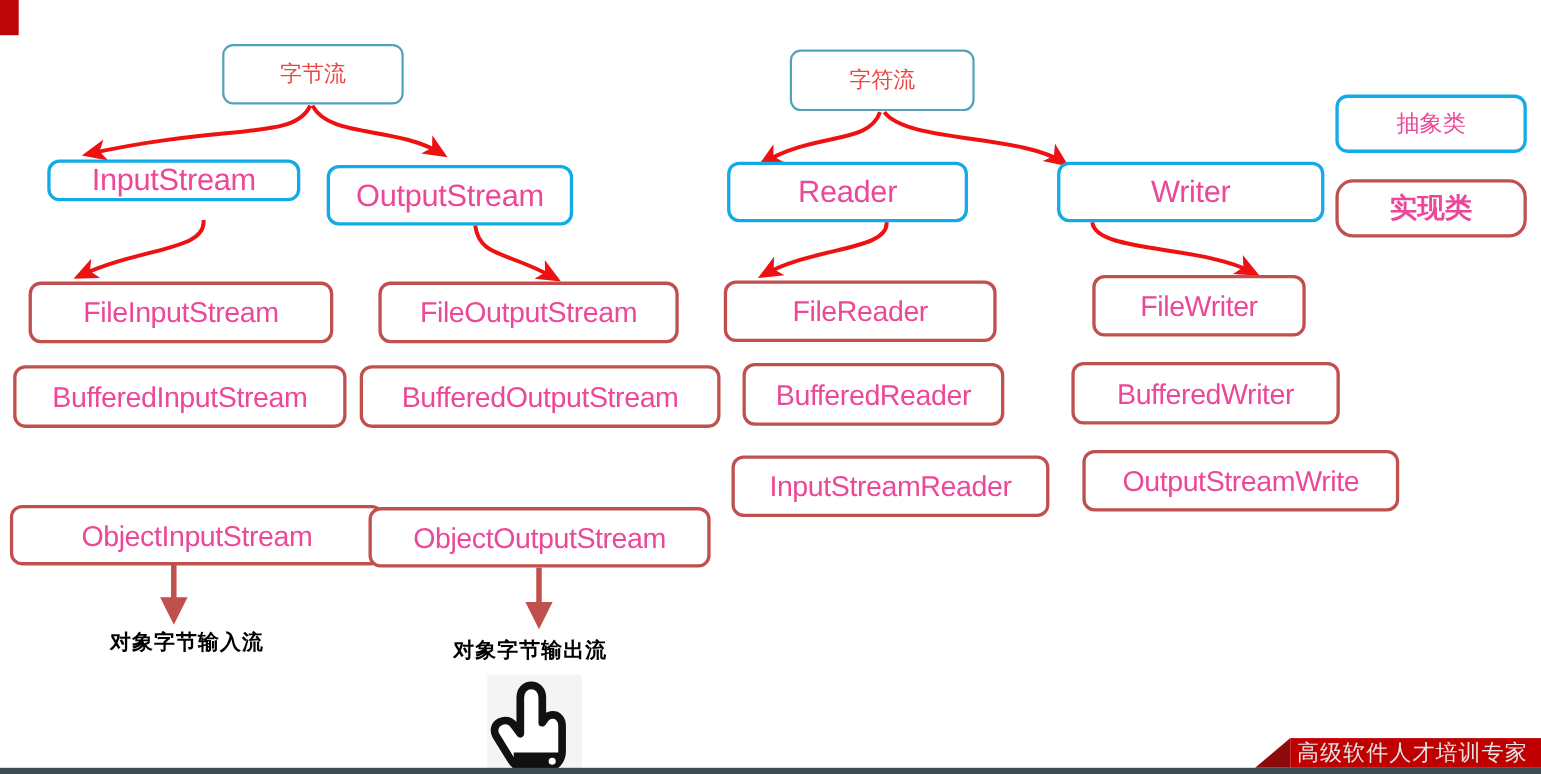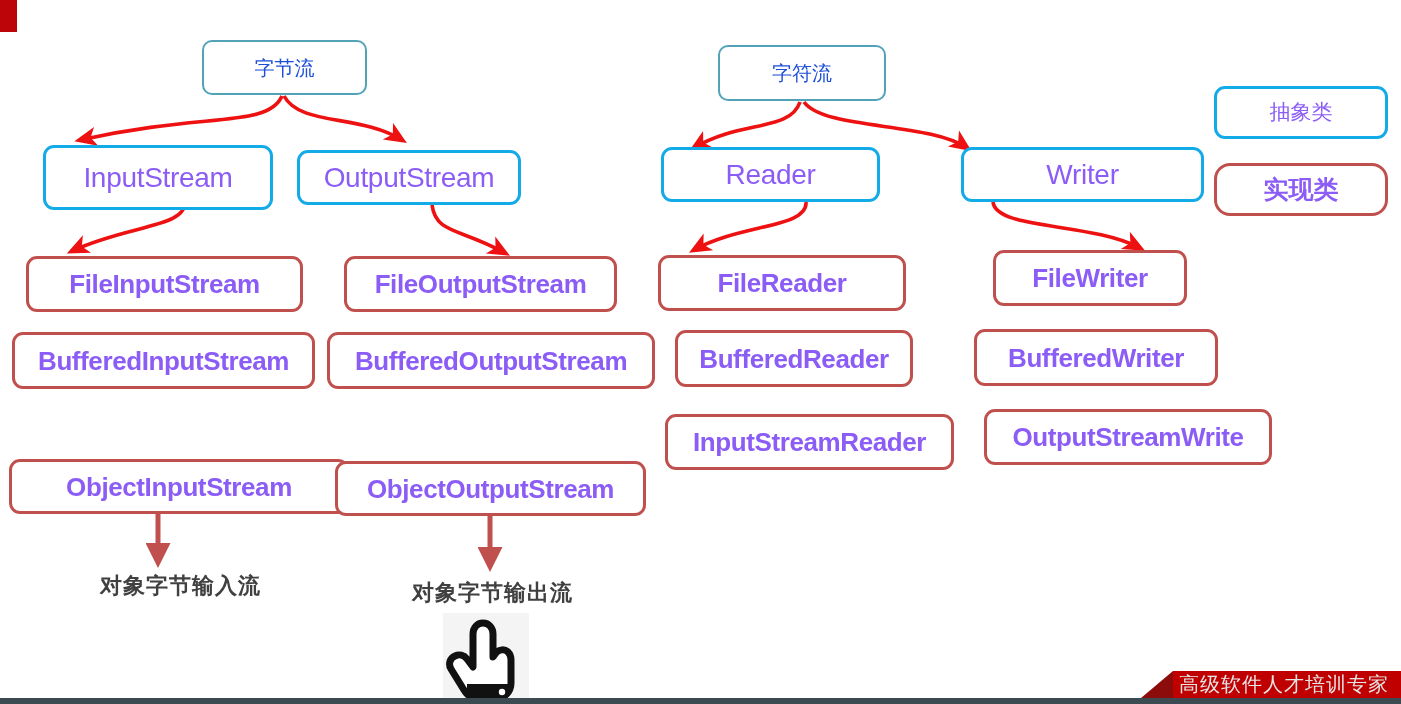--- a/index.html
+++ b/index.html
@@ -30,45 +30,44 @@
   .node {
     position: absolute;
     box-sizing: border-box;
     background: #ffffff;
     border-radius: 9px;
     display: flex;
     align-items: center;
     justify-content: center;
     text-align: center;
     white-space: nowrap;
-    color: #8b5cf6;
+    color: #ec4899;
     line-height: 1;
   }
   
   .node.parent {
     border: 2px solid #53a3b8;
     border-radius: 10px;
     font-family: "Liberation Serif", serif;
     font-size: 20px;
-    color: #1d4ed8;
+    color: #ef4444;
   }
   
   .node.abstract {
     border: 3px solid #13aae8;
     border-radius: 11px;
     font-size: 28px;
     letter-spacing: -0.3px;
   }
   
   .node.impl {
     border: 3px solid #c0504d;
     border-radius: 11px;
     font-size: 26px;
     letter-spacing: -0.4px;
-    font-weight: bold;
   }
   
   .node.legend-abstract {
     border: 3px solid #13aae8;
     border-radius: 11px;
     font-family: "Liberation Serif", serif;
     font-size: 21px;
   }
   .node.legend-impl {
     border: 3px solid #c0504d;
@@ -82,23 +81,23 @@
     left: 0;
     top: 0;
     width: 1401px;
     height: 704px;
     pointer-events: none;
   }
   
   .caption {
     position: absolute;
     font-family: "Liberation Serif", serif;
-    font-size: 22px;
+    font-size: 19px;
     font-weight: bold;
-    color: #404040;
+    color: #000000;
     white-space: nowrap;
     letter-spacing: 1px;
   }
   
   .cursor-box {
     position: absolute;
     background: #f4f4f4;
   }
   
   .ribbon {
@@ -182,21 +181,21 @@
     <span>字符流</span>
   </div>
 
   <div class="node legend-abstract" style="left:1214px; top:86px; width:174px; height:53px;">
     <span>抽象类</span>
   </div>
   <div class="node legend-impl" style="left:1214px; top:163px; width:174px; height:53px;border-radius:16px;">
     <span>实现类</span>
   </div>
 
-  <div class="node abstract" style="left:43px; top:145px; width:230px; height:65px;">
+  <div class="node abstract" style="left:43px; top:145px; width:230px; height:38px;">
     <span>InputStream</span>
   </div>
   <div class="node abstract" style="left:297px; top:150px; width:224px; height:55px;">
     <span>OutputStream</span>
   </div>
   <div class="node abstract" style="left:661px; top:147px; width:219px; height:55px;">
     <span>Reader</span>
   </div>
   <div class="node abstract" style="left:961px; top:147px; width:243px; height:55px;">
     <span>Writer</span>

